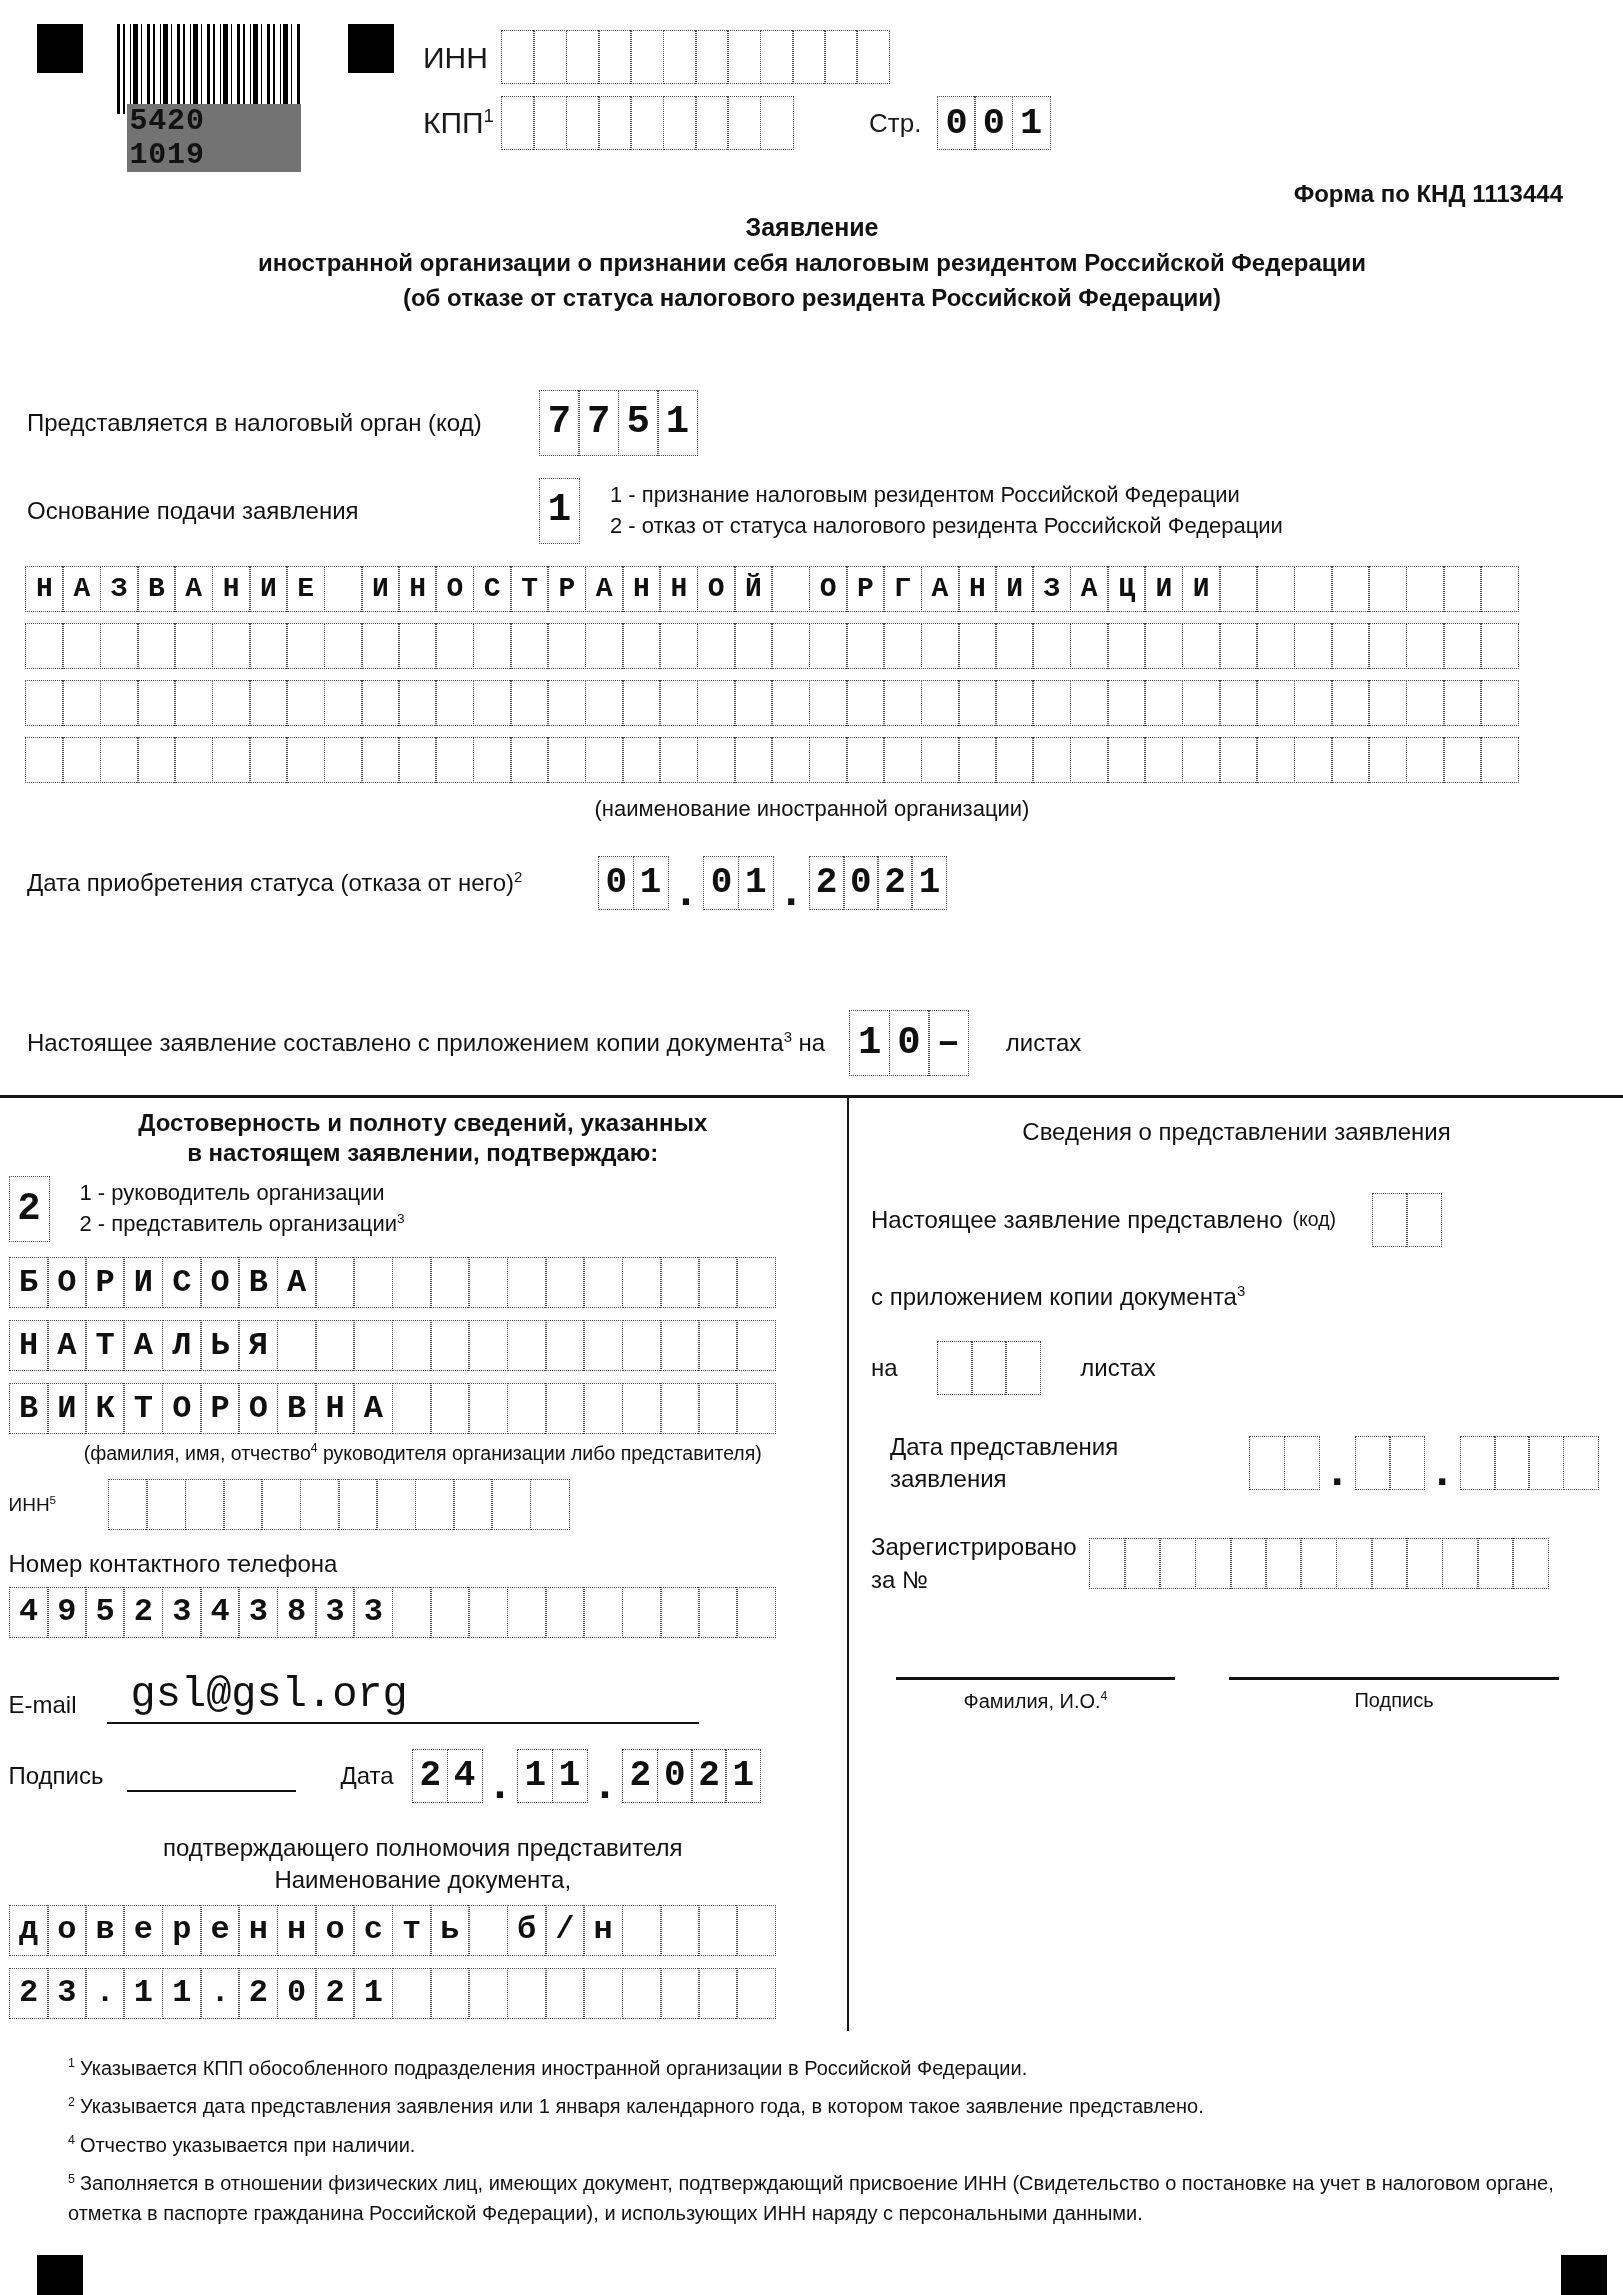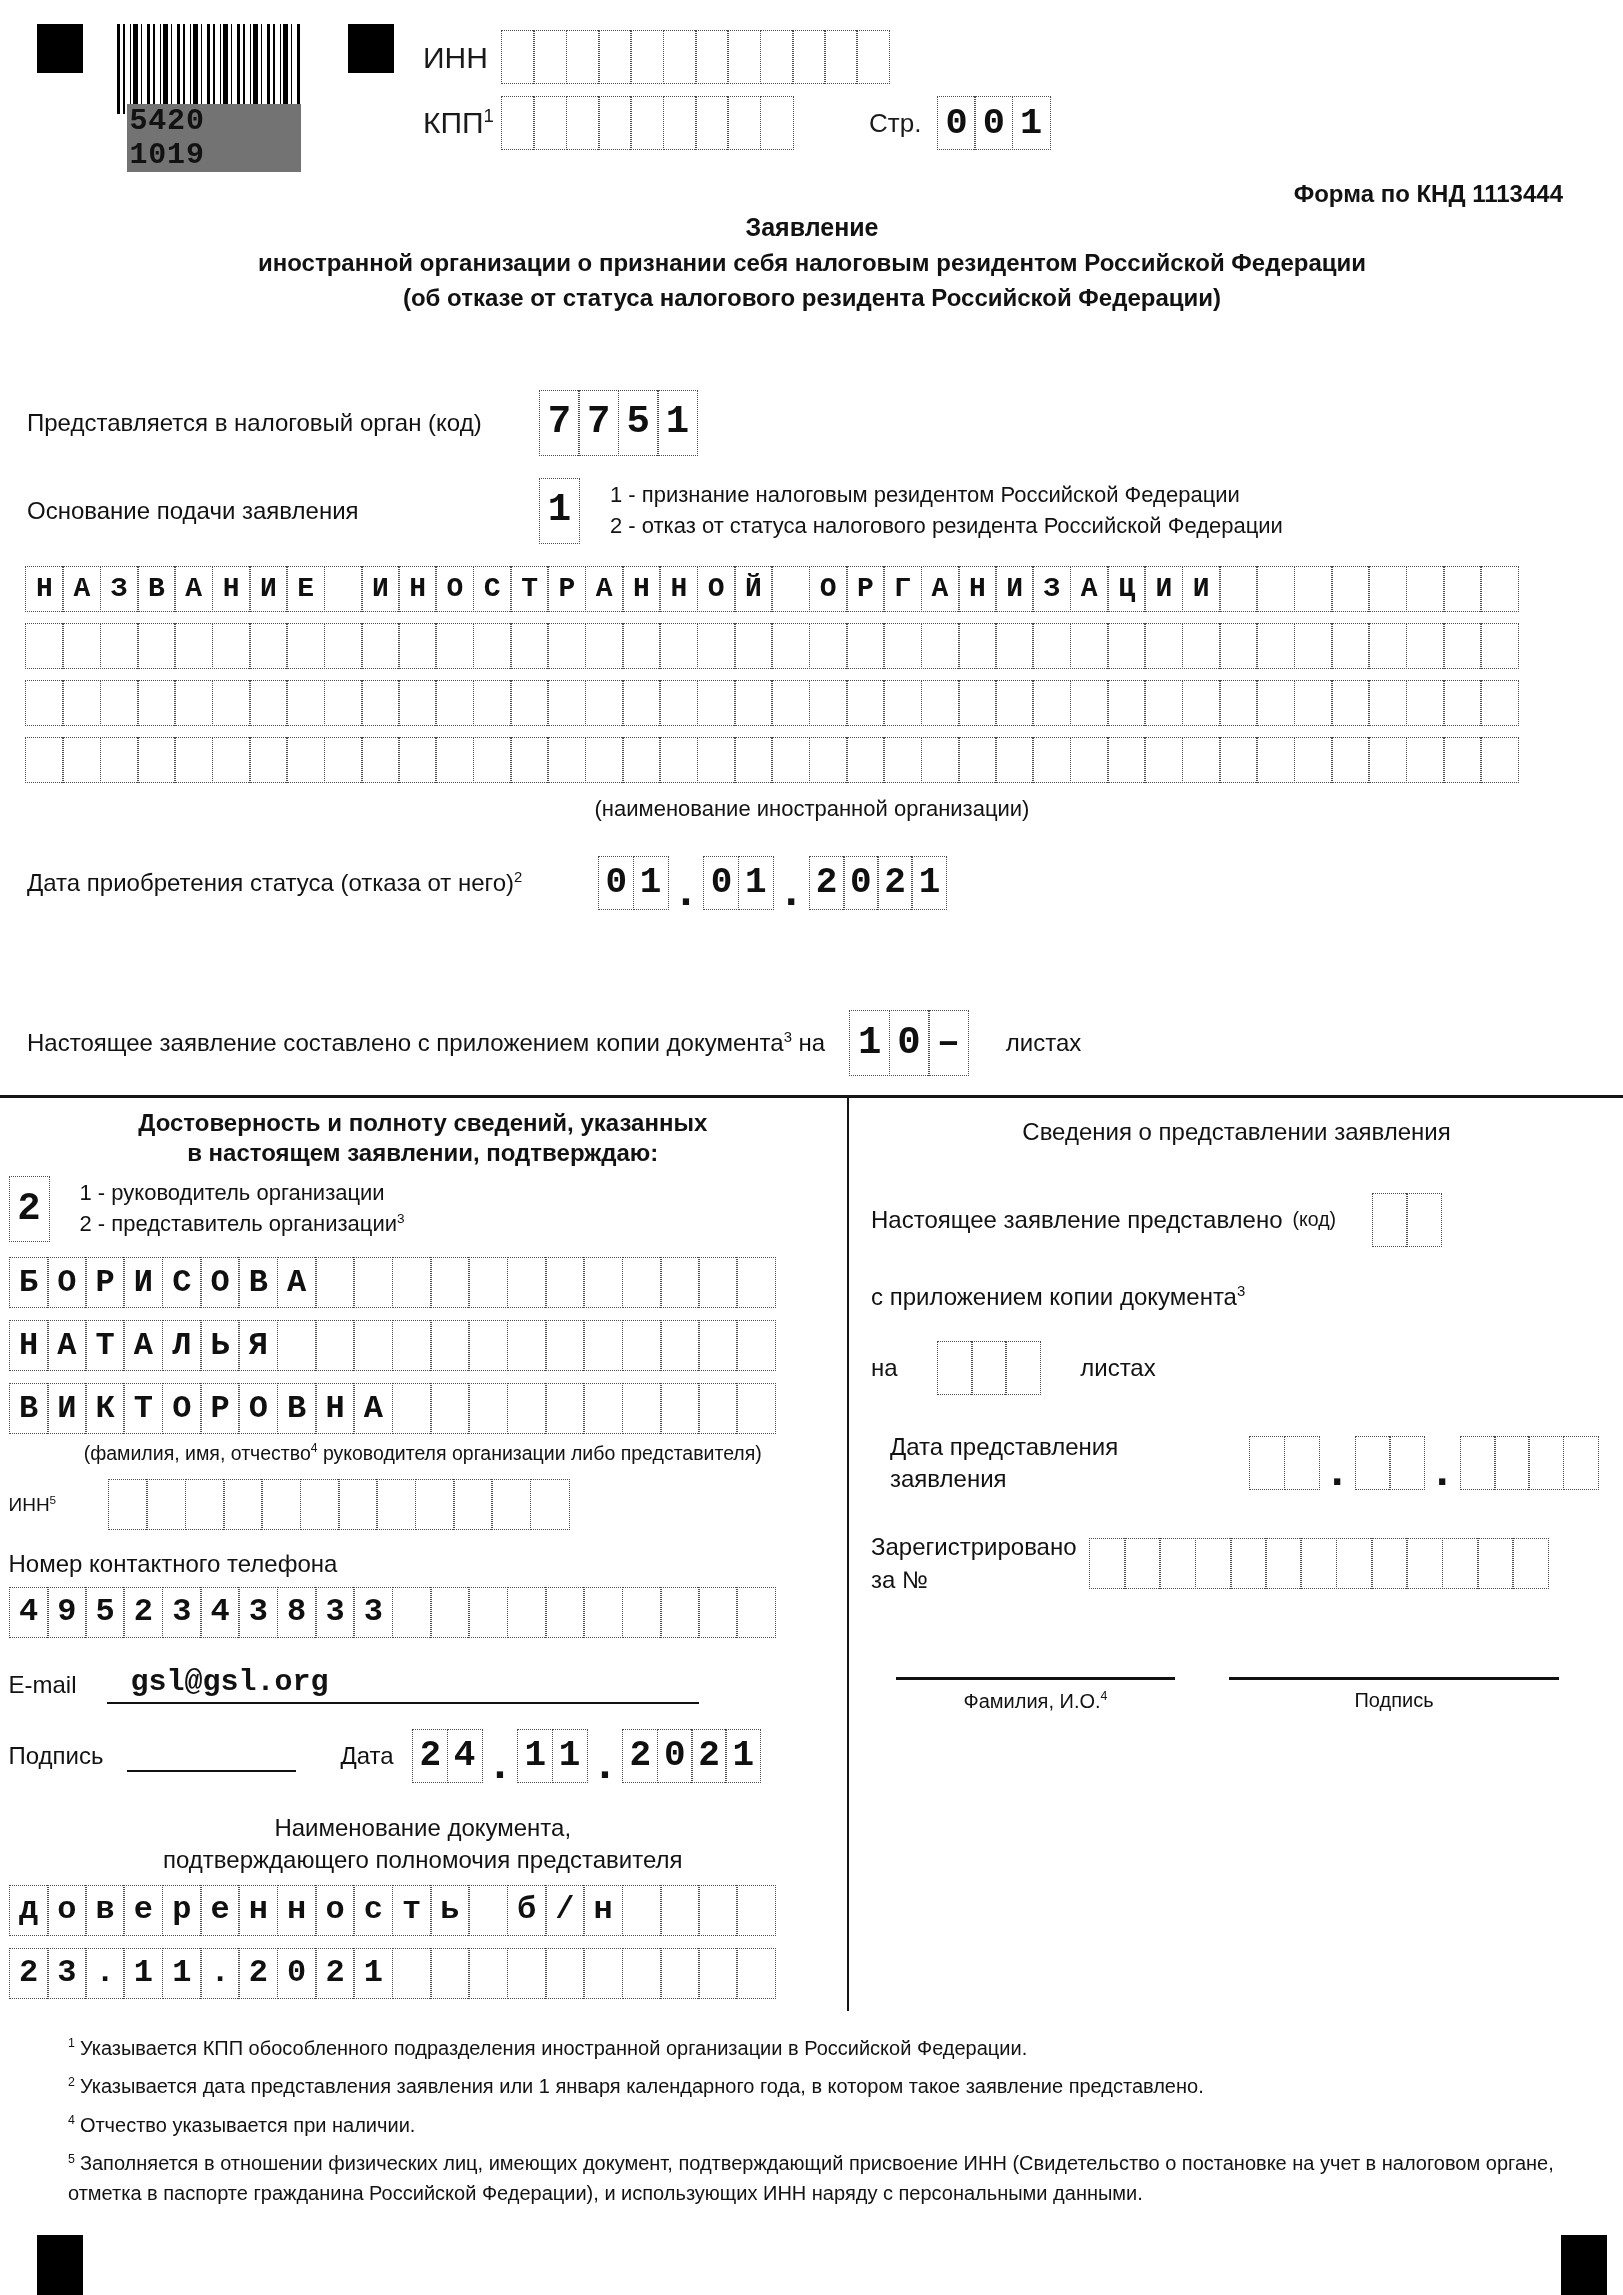--- a/index.html
+++ b/index.html
@@ -55,21 +55,21 @@
   .caption{ text-align:center;font-size:22px;margin-top:13.5px;}
   
   .section{margin-top:18.6px;border-top:3.4px solid #151515;display:flex;min-height:892px;}
   .leftcol{width:849px;flex:none;border-right:2.5px solid #151515;box-sizing:border-box;padding:10px 10px 12px 8.5px;}
   .rightcol{flex:1;padding:10px 22px 0 22px;}
   .colhead{ text-align:center;font-weight:700;font-size:24px;line-height:1.25;}
   .subhead{ text-align:center;font-size:24px;margin-top:10px;}
   .small{font-size:19.5px;}
   .fio-row{margin-top:12px;}
   .underl{display:inline-block;border-bottom:2.5px solid #111;}
-  .emailval{font-family:"Liberation Mono",monospace;font-size:30px;font-weight:700;border-bottom:2.5px solid #111;width:592px;padding:0 0 3.4px 24px;box-sizing:border-box;}
+  .emailval{font-family:"Liberation Mono",monospace;font-size:42px;font-weight:400;border-bottom:2.5px solid #111;width:592px;padding:0 0 3.4px 24px;box-sizing:border-box;margin-top:6px;}
   .sigline{border-top:3.4px solid #111;}
   .siglab{ text-align:center;font-size:20px;margin-top:8.5px;}
   
   .fns{margin:22px 51px 0 68px;}
   .fn{font-size:20px;line-height:1.5;margin-top:8.5px;}
   .fn sup{margin-right:5px;}
   .pagefoot{position:relative;height:127px;margin-top:22px;}
 </style>
 </head>
 <body>
@@ -505,22 +505,22 @@
           <div class="cellrow c42">
               <span class="cell">2</span>
               <span class="cell">0</span>
               <span class="cell">2</span>
               <span class="cell">1</span>
             </div>
         </div>
       </div>
 
       <div class="caption" style="font-size:24px;margin-top:29px;line-height:1.3;">
+        <div>подтверждающего полномочия представителя</div>
         <div>Наименование документа,</div>
-        <div>подтверждающего полномочия представителя</div>
       </div>
       <div class="cellrow c47" style="margin-top:10px;">
           <span class="cell">д</span>
           <span class="cell">о</span>
           <span class="cell">в</span>
           <span class="cell">е</span>
           <span class="cell">р</span>
           <span class="cell">е</span>
           <span class="cell">н</span>
           <span class="cell">н</span>

